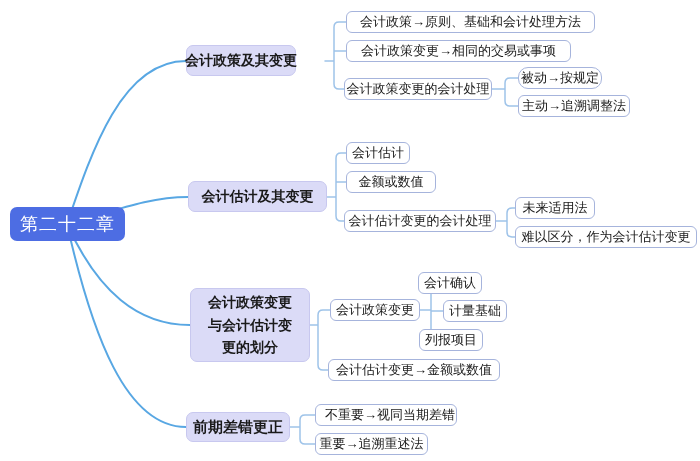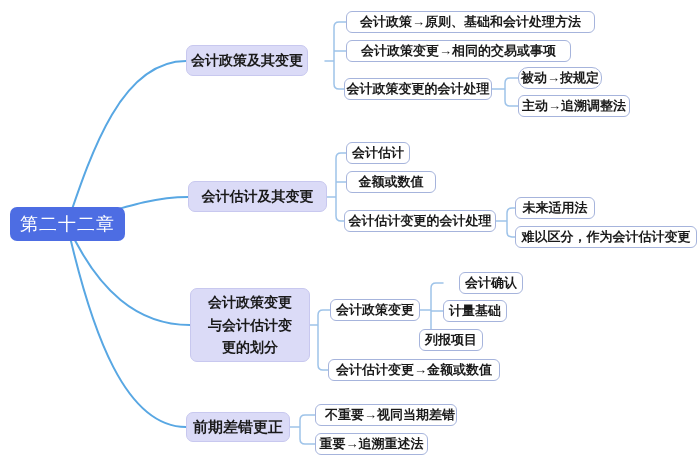--- a/index.html
+++ b/index.html
@@ -41,21 +41,20 @@
     stroke-linecap: round;
   }
   .node {
     position: absolute;
     display: flex;
     align-items: center;
     justify-content: center;
     text-align: center;
     color: var(--text);
     white-space: nowrap;
-    font-weight: bold;
   }
   .node.root {
     background: var(--root-bg);
     color: var(--root-text);
     font-size: 18px;
     font-weight: 500;
     border-radius: 7px;
     letter-spacing: 1px;
   }
   .node.branch {
@@ -98,39 +97,39 @@
 
     <path class="elbow" d="M 310 325 H 318 M 318 315 V 365 M 318 315 Q 318 310 323 310 H 330 M 318 365 Q 318 370 323 370 H 328"></path>
 
     <path class="elbow" d="M 420 310 H 431 M 431 288 V 335 M 431 288 Q 431 283 436 283 H 443 M 431 311 H 443 M 431 335 Q 431 340 436 340 H 443"></path>
 
     <path class="elbow" d="M 290 427 H 300 M 300 420 V 439 M 300 420 Q 300 415 305 415 H 315 M 300 439 Q 300 444 305 444 H 315"></path>
   </svg>
 
   <div class="node root" style="left:10px; top:207px; width:115px; height:34px;">第二十二章</div>
 
-  <div class="node branch" style="left:186px; top:45px; width:122px; height:31px;">会计政策及其变更</div>
+  <div class="node branch" style="left:186px; top:45px; width:110px; height:31px;">会计政策及其变更</div>
   <div class="node leaf" style="left:346px; top:11px; width:249px; height:22px;">会计政策→原则、基础和会计处理方法</div>
   <div class="node leaf" style="left:346px; top:40px; width:225px; height:22px;">会计政策变更→相同的交易或事项</div>
   <div class="node leaf" style="left:344px; top:78px; width:148px; height:22px;">会计政策变更的会计处理</div>
   <div class="node leaf" style="left:518px; top:67px; width:84px; height:22px;border-radius:10px;">被动→按规定</div>
   <div class="node leaf" style="left:518px; top:95px; width:112px; height:22px;">主动→追溯调整法</div>
 
   <div class="node branch" style="left:188px; top:181px; width:139px; height:31px;">会计估计及其变更</div>
   <div class="node leaf" style="left:346px; top:142px; width:64px; height:22px;">会计估计</div>
   <div class="node leaf" style="left:346px; top:171px; width:90px; height:22px;">金额或数值</div>
   <div class="node leaf" style="left:344px; top:210px; width:152px; height:22px;">会计估计变更的会计处理</div>
   <div class="node leaf" style="left:515px; top:197px; width:80px; height:22px;">未来适用法</div>
   <div class="node leaf" style="left:515px; top:226px; width:182px; height:22px;">难以区分，作为会计估计变更</div>
 
   <div class="node branch multiline" style="left:190px; top:288px; width:120px; height:74px;">会计政策变更
 与会计估计变
 更的划分</div>
   <div class="node leaf" style="left:330px; top:299px; width:90px; height:22px;">会计政策变更</div>
-  <div class="node leaf" style="left:459px; top:272px; width:64px; height:22px;">会计确认</div>
+  <div class="node leaf" style="left:418px; top:272px; width:64px; height:22px;">会计确认</div>
   <div class="node leaf" style="left:443px; top:300px; width:64px; height:22px;">计量基础</div>
   <div class="node leaf" style="left:419px; top:329px; width:64px; height:22px;">列报项目</div>
   <div class="node leaf" style="left:328px; top:359px; width:172px; height:22px;">会计估计变更→金额或数值</div>
 
   <div class="node branch" style="left:186px; top:412px; width:104px; height:30px; font-size:15px;">前期差错更正</div>
   <div class="node leaf" style="left:315px; top:404px; width:142px; height:22px;padding-left:8px;">不重要→视同当期差错</div>
   <div class="node leaf" style="left:315px; top:433px; width:113px; height:22px;">重要→追溯重述法</div>
 
 </div>
 

